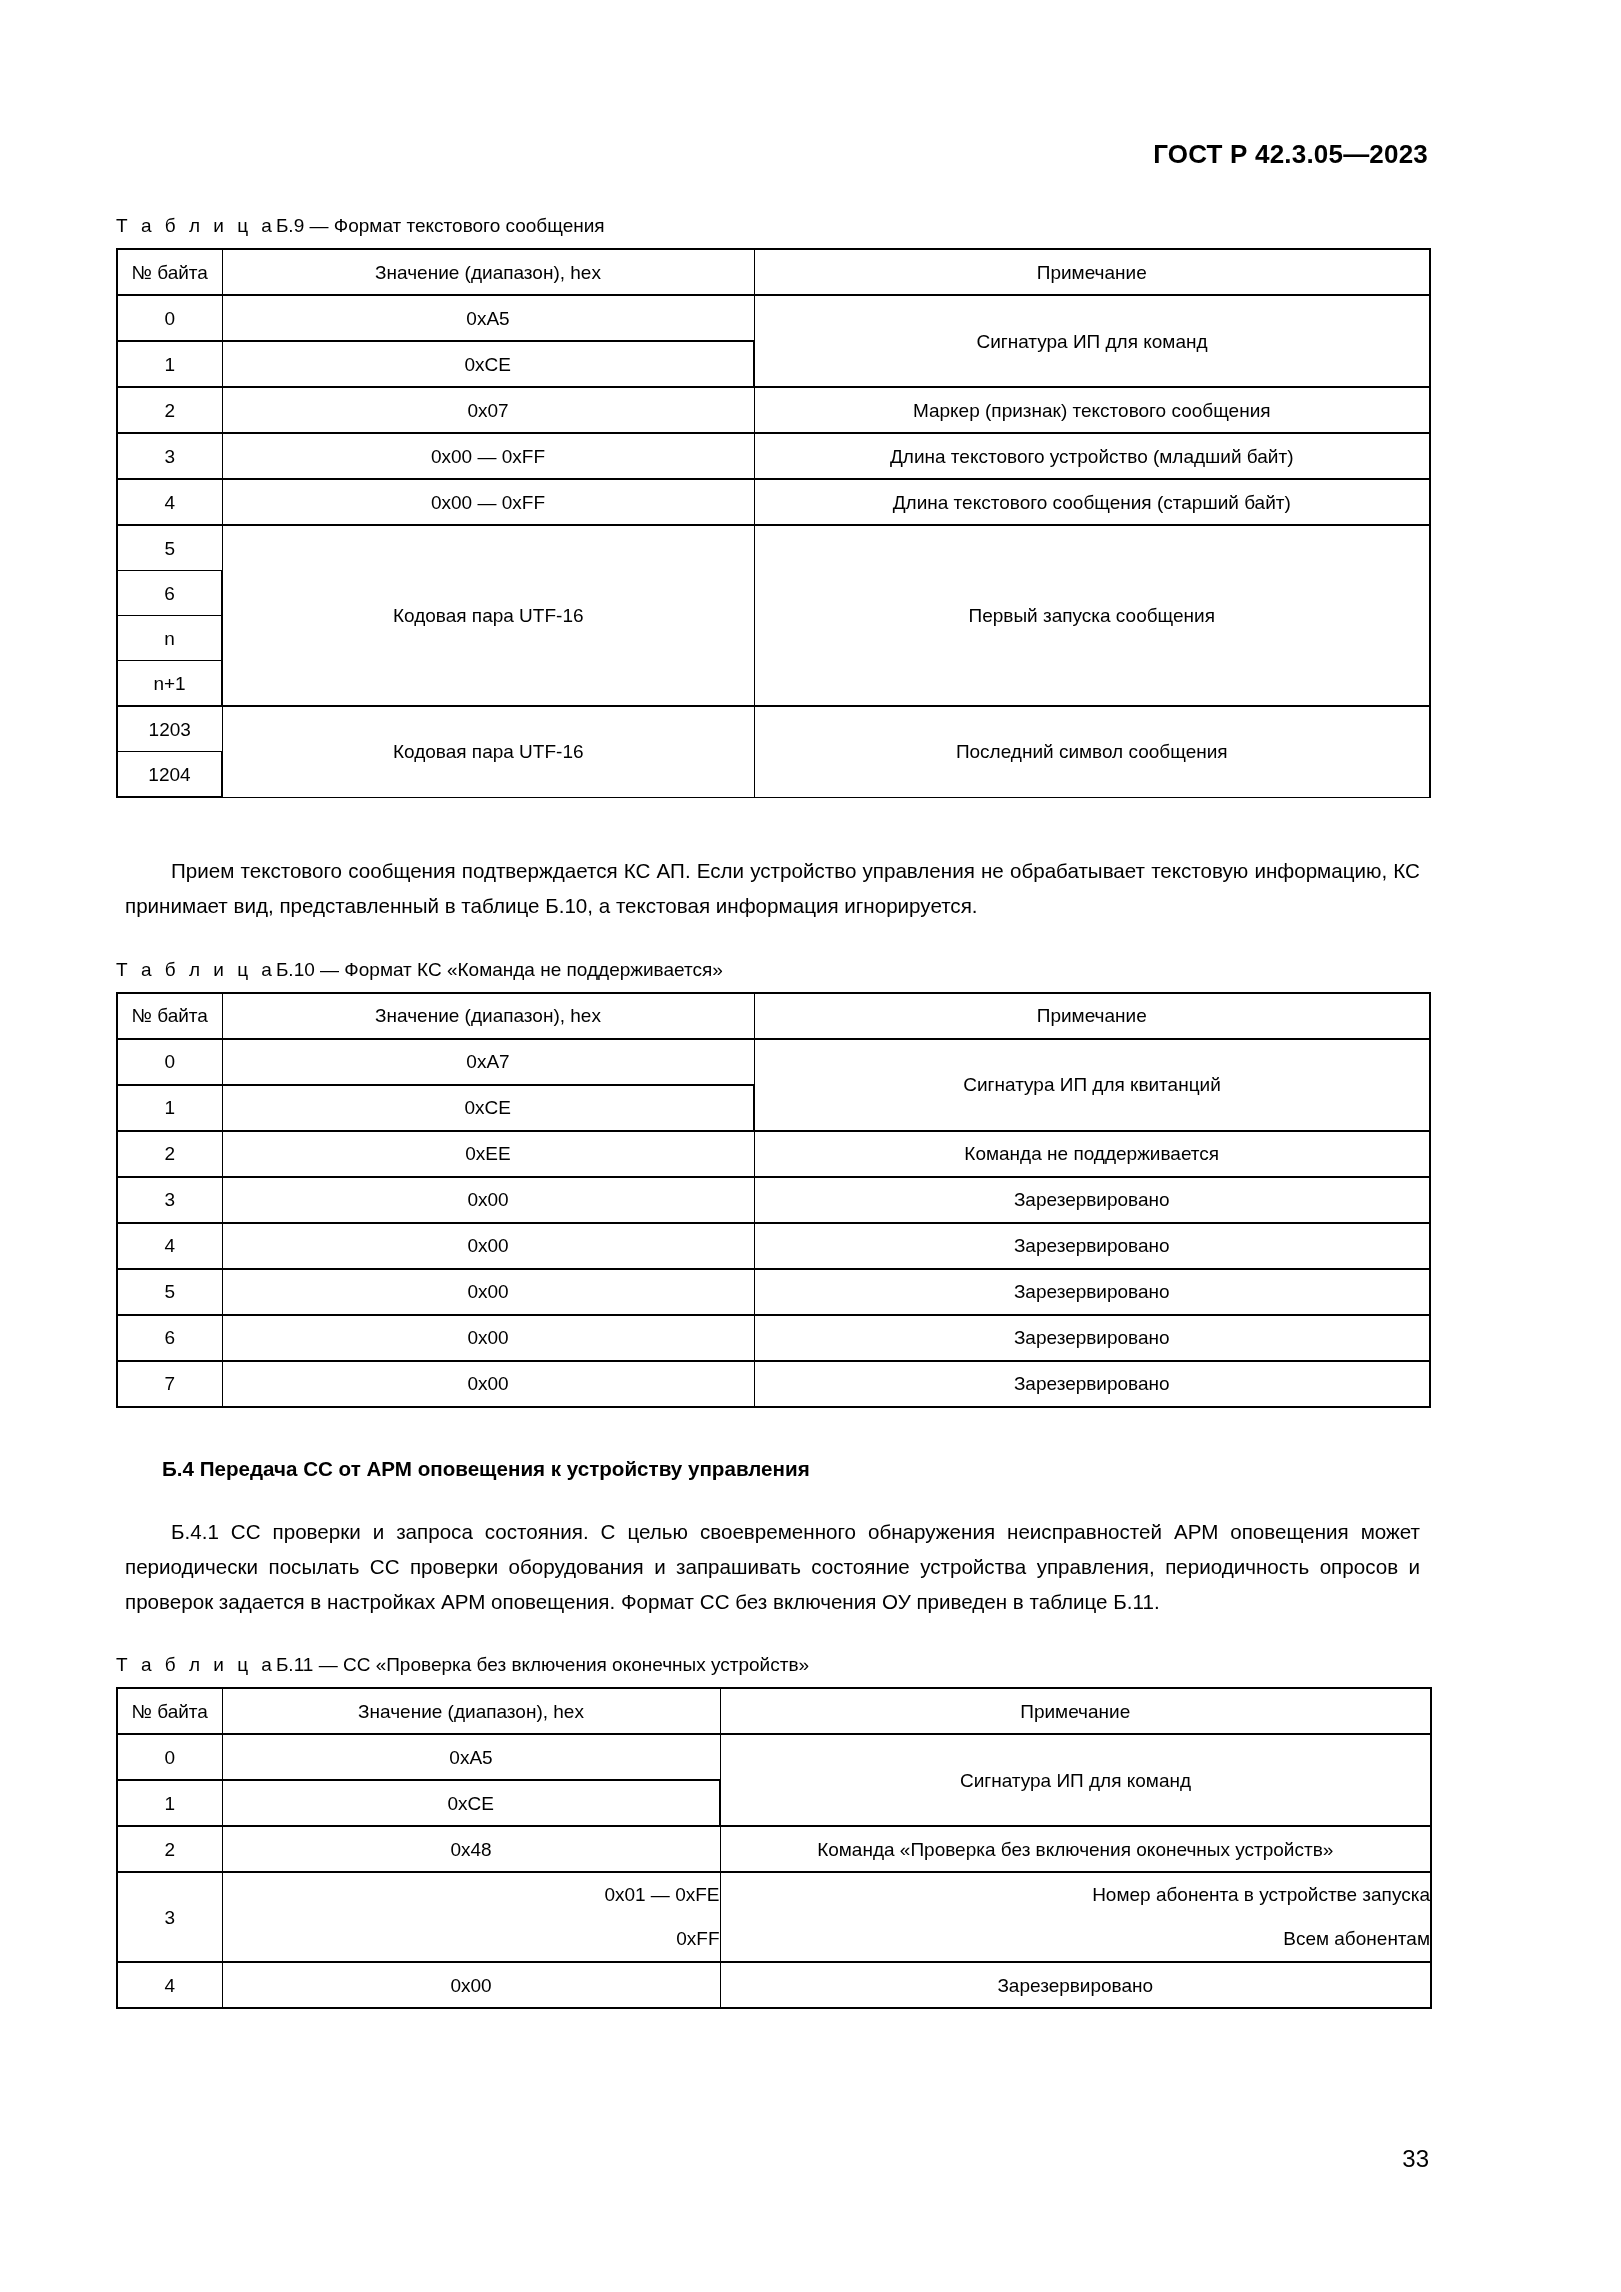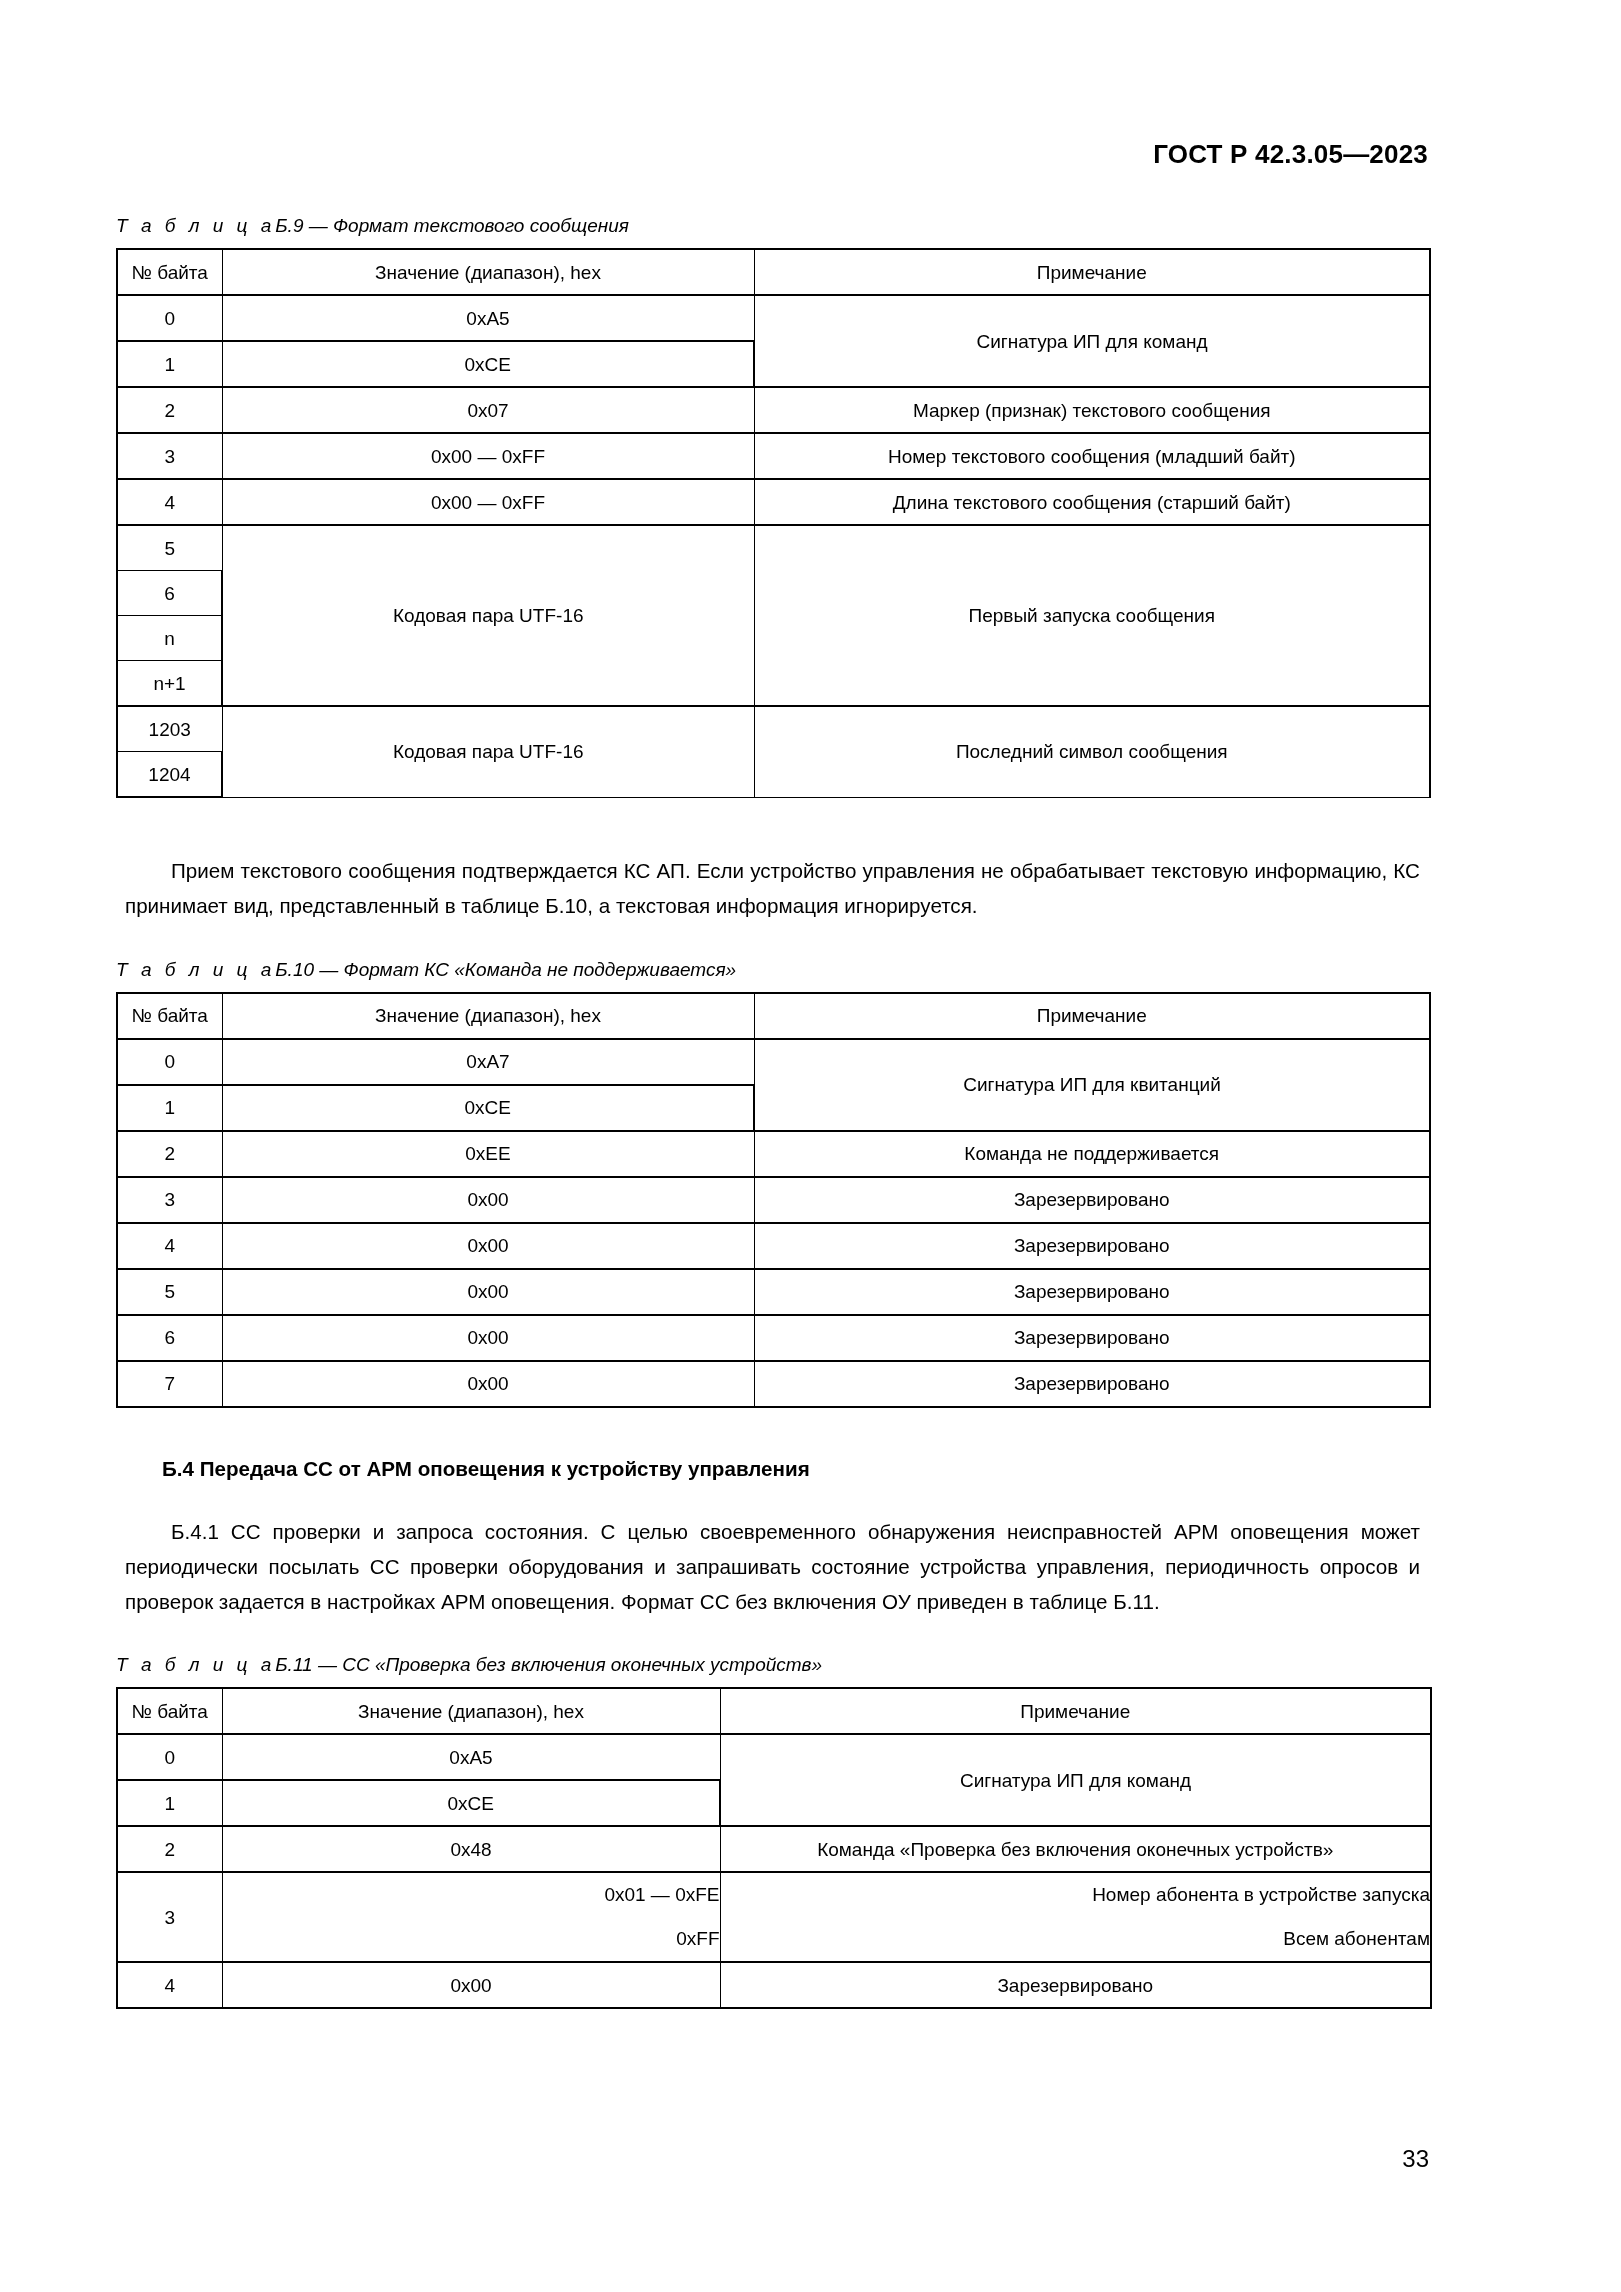--- a/index.html
+++ b/index.html
@@ -41,21 +41,20 @@
     top: 214px;
     width: 1313px;
   }
 
   
   .table-caption {
     font-size: 19px;
     line-height: 23.5px;
     margin: 0 0 10.8px 0;
     white-space: nowrap;
-    font-style: italic;
   }
   .table-caption .tword {
     letter-spacing: 4px;
   }
 
   
   p.body-text {
     font-size: 20.6px;
     line-height: 35px;
     margin: 9px;
@@ -179,21 +178,21 @@
           <td>0xCE</td>
         </tr>
         <tr class="thickline">
           <td>2</td>
           <td>0x07</td>
           <td>Маркер (признак) текстового сообщения</td>
         </tr>
         <tr class="thickline">
           <td>3</td>
           <td>0x00 — 0xFF</td>
-          <td>Номер текстового сообщения (младший байт)</td>
+          <td>Длина текстового устройство (младший байт)</td>
         </tr>
         <tr class="thickline">
           <td>4</td>
           <td>0x00 — 0xFF</td>
           <td>Длина текстового сообщения (старший байт)</td>
         </tr>
         <tr class="thickline">
           <td>5</td>
           <td rowspan="4">Кодовая пара UTF-16</td>
           <td rowspan="4">Первый запуска сообщения</td>

